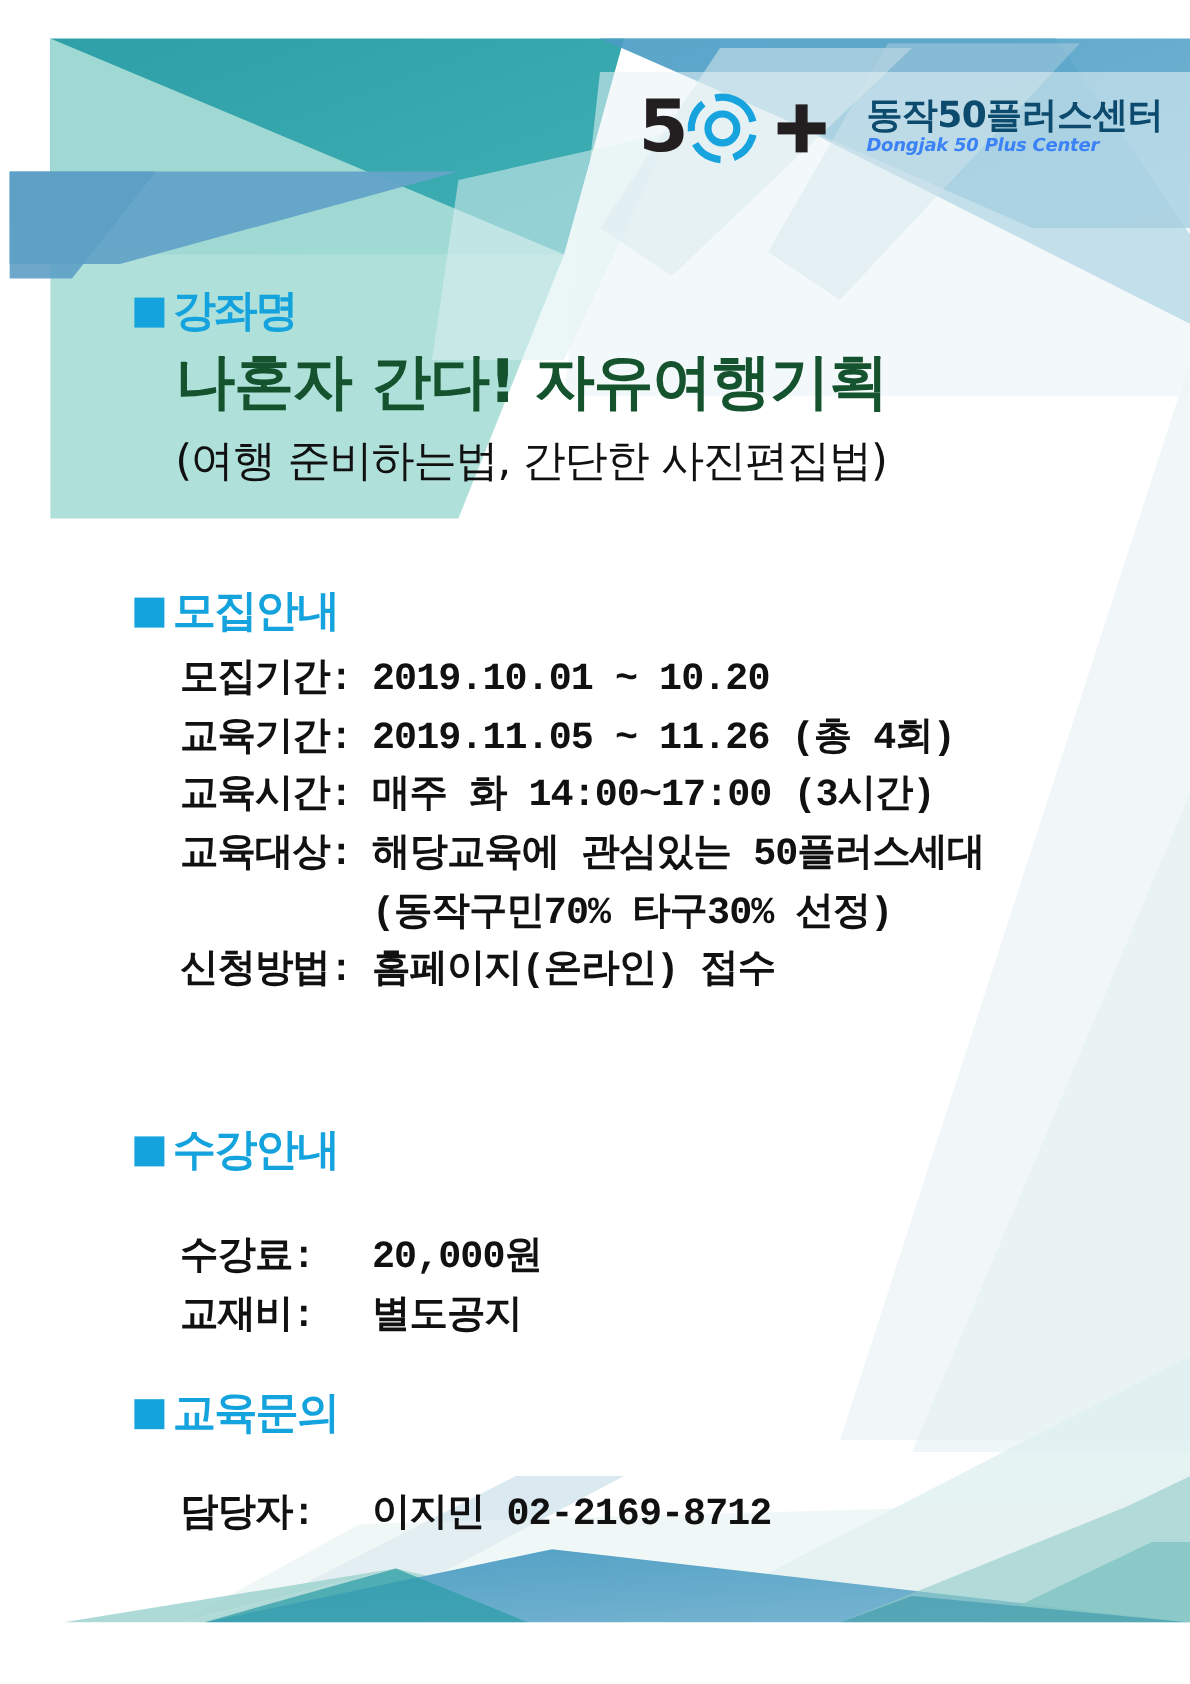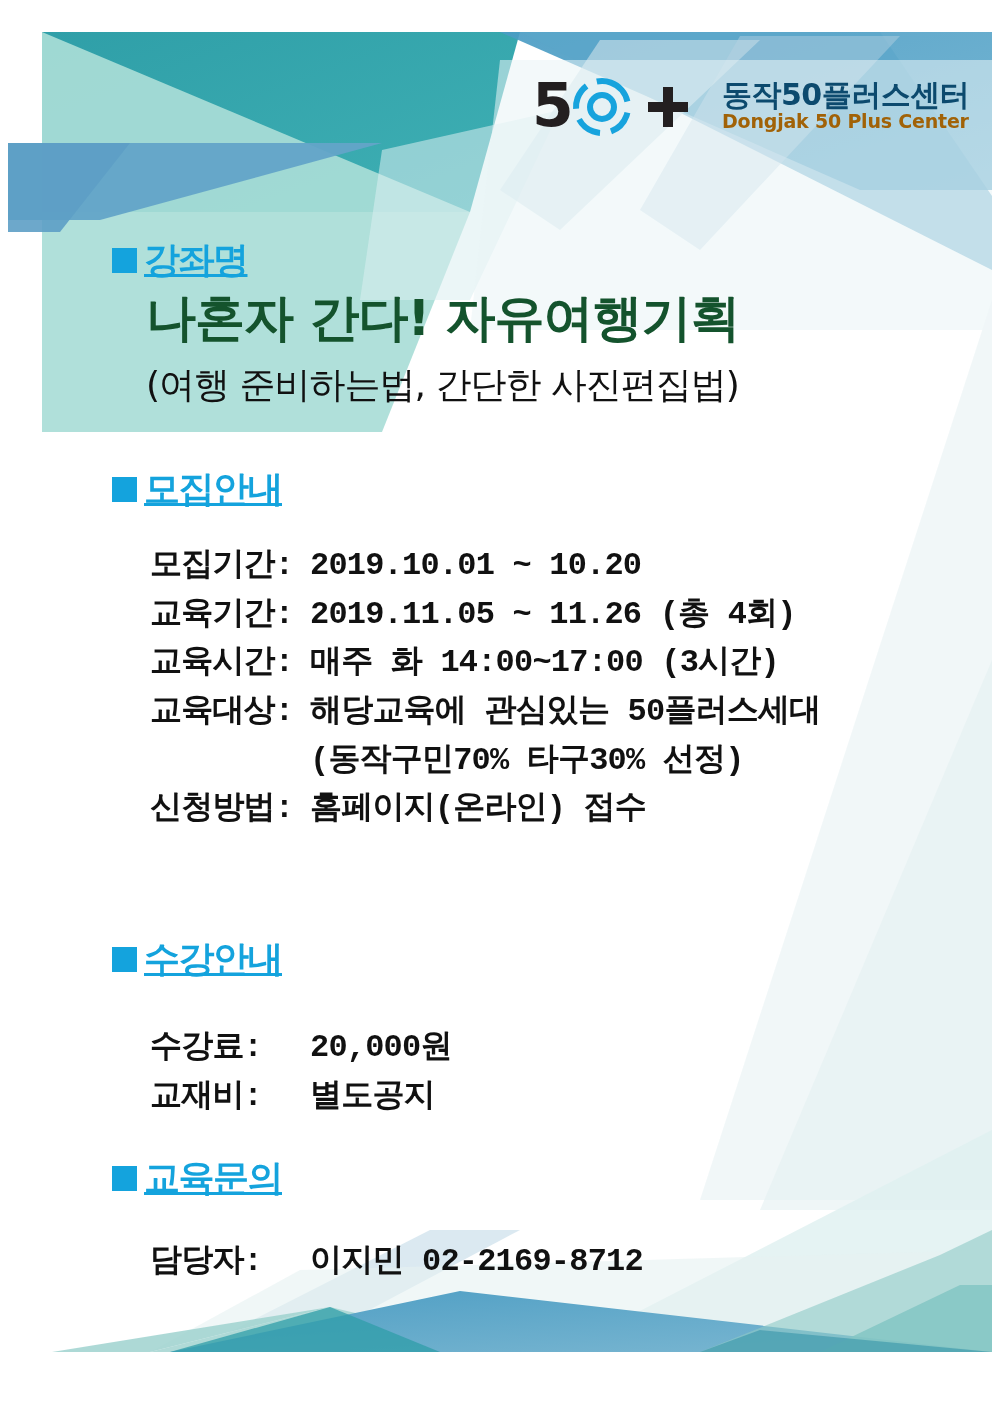--- a/index.html
+++ b/index.html
@@ -51,26 +51,27 @@
   }
   .logo-ko {
     font-size: 30px;
     font-weight: bold;
     color: #0c4a6e;
     letter-spacing: -0.5px;
     line-height: 1.06;
     white-space: nowrap;
   }
   .logo-en {
-    font-size: 19px;
-    font-weight: bold;
-    color: #a16207;
+    font-size: 15px;
+    font-weight: bold;
+    color: #3b82f6;
     letter-spacing: -0.2px;
     line-height: 1.15;
     white-space: nowrap;
+    font-style: italic;
   }
 
   
   .content {
     position: absolute;
     top: 0;
     left: 0;
     width: 992px;
   }
 
@@ -86,21 +87,20 @@
     height: 25px;
     background: #14a3dd;
     flex: 0 0 auto;
   }
   .section-head-label {
     font-size: 36px;
     font-weight: bold;
     color: #14a3dd;
     letter-spacing: -1.5px;
     line-height: 1;
-    text-decoration: underline;
   }
 
   .course-title {
     position: absolute;
     left: 146px;
     top: 292px;
     font-size: 50px;
     font-weight: bold;
     color: #14532d;
     letter-spacing: -1px;
@@ -143,21 +143,21 @@
   }
   .info-row.continuation .info-label {
     visibility: hidden;
   }
 
   #recruit-list { top: 542px; }
   #fee-list     { top: 1024px; }
   #contact-list { top: 1238px; }
 
   #head-course  { left: 112px; top: 242px; }
-  #head-recruit { left: 112px; top: 471px; }
+  #head-recruit { left: 112px; top: 492px; }
   #head-fee     { left: 112px; top: 941px; }
   #head-contact { left: 112px; top: 1160px; }
 </style>
 </head>
 <body>
 
 <div class="poster">
 
   <svg class="bg-layer" viewBox="0 0 992 1403" preserveAspectRatio="none" xmlns="http://www.w3.org/2000/svg">
     <defs>

